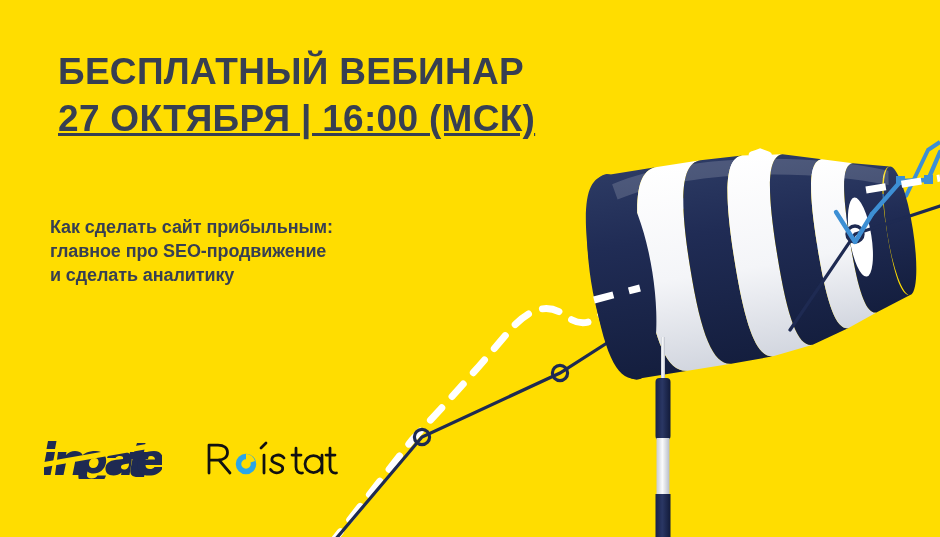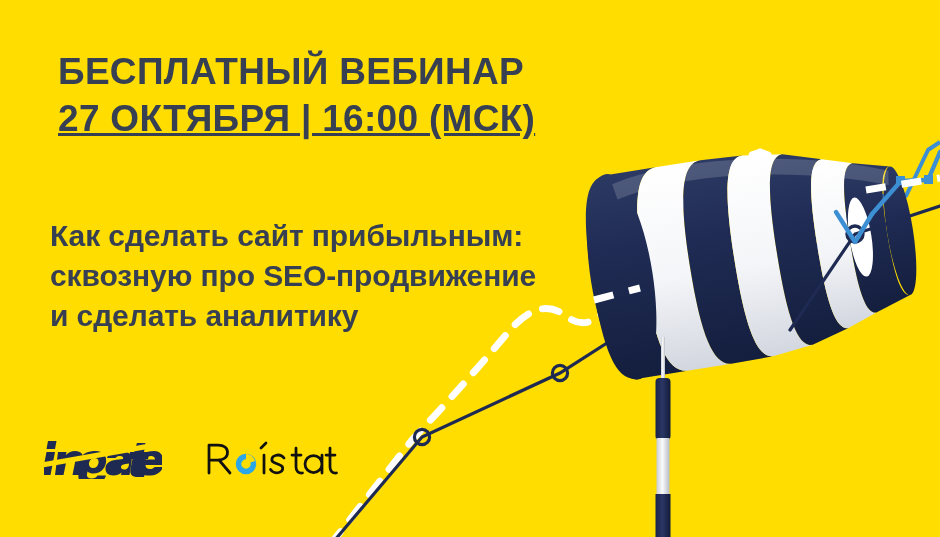--- a/index.html
+++ b/index.html
@@ -39,21 +39,21 @@
     text-transform:uppercase;
     margin-left:8px;
   }
   #headline .l2 { display:block;text-decoration:underline; }
 
   #subtitle {
     position:absolute;
     left:50px; top:216px;
     width:545px;
     color:#373F52;
-    font-size:30px;
+    font-size:18px;
     font-weight:bold;
     line-height:1.33;
     letter-spacing:-0.1px;
   }
   #subtitle span { display:block; }
 
   
   #logos {
     position:absolute;
     left:44px; top:437px;
@@ -196,21 +196,21 @@
 
   <div class="text-layer">
 
     <div id="headline">
       <span class="l1">БЕСПЛАТНЫЙ ВЕБИНАР</span>
       <span class="l2">27 ОКТЯБРЯ | 16:00 (МСК)</span>
     </div>
 
     <div id="subtitle">
       <span>Как сделать сайт прибыльным:</span>
-      <span>сквозную про SEO-продвижение</span>
+      <span>главное про SEO-продвижение</span>
       <span>и сделать аналитику</span>
     </div>
 
   </div>
 
   <div id="logos">
 
     <svg class="logo" width="118" height="42" viewBox="0 0 236 84" aria-label="Ingate">
       <g fill="#1E2A52">
 

